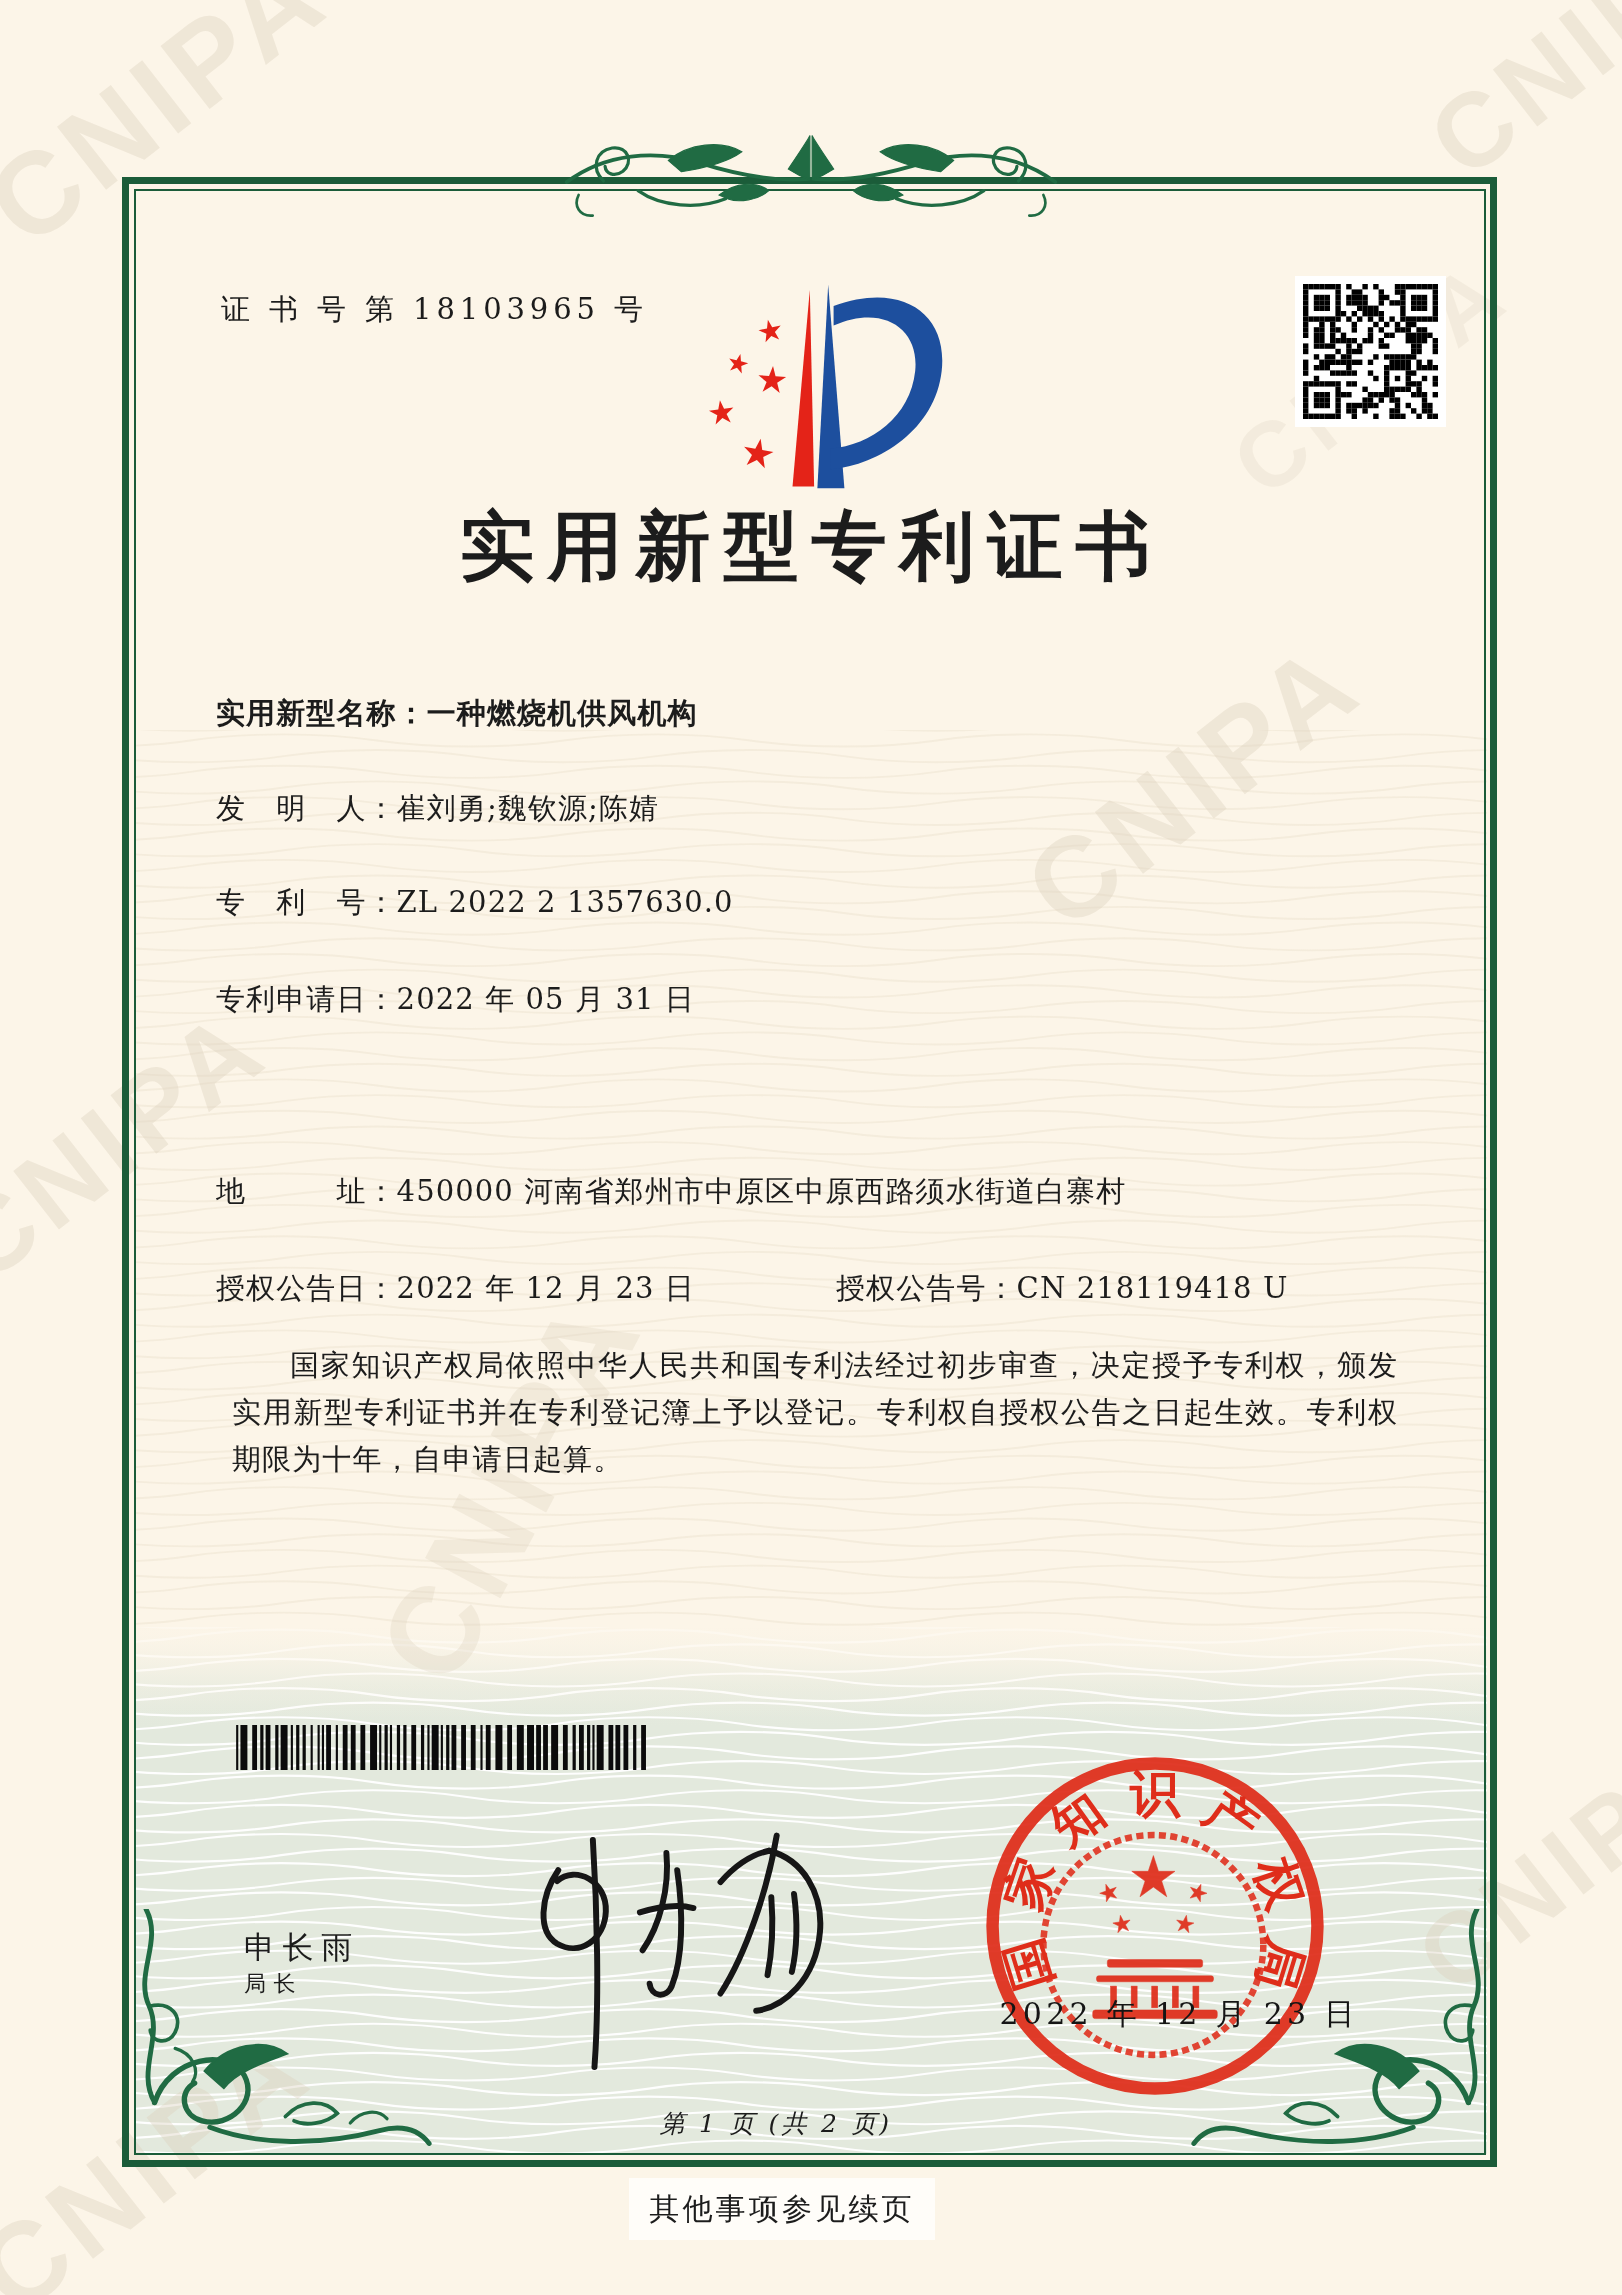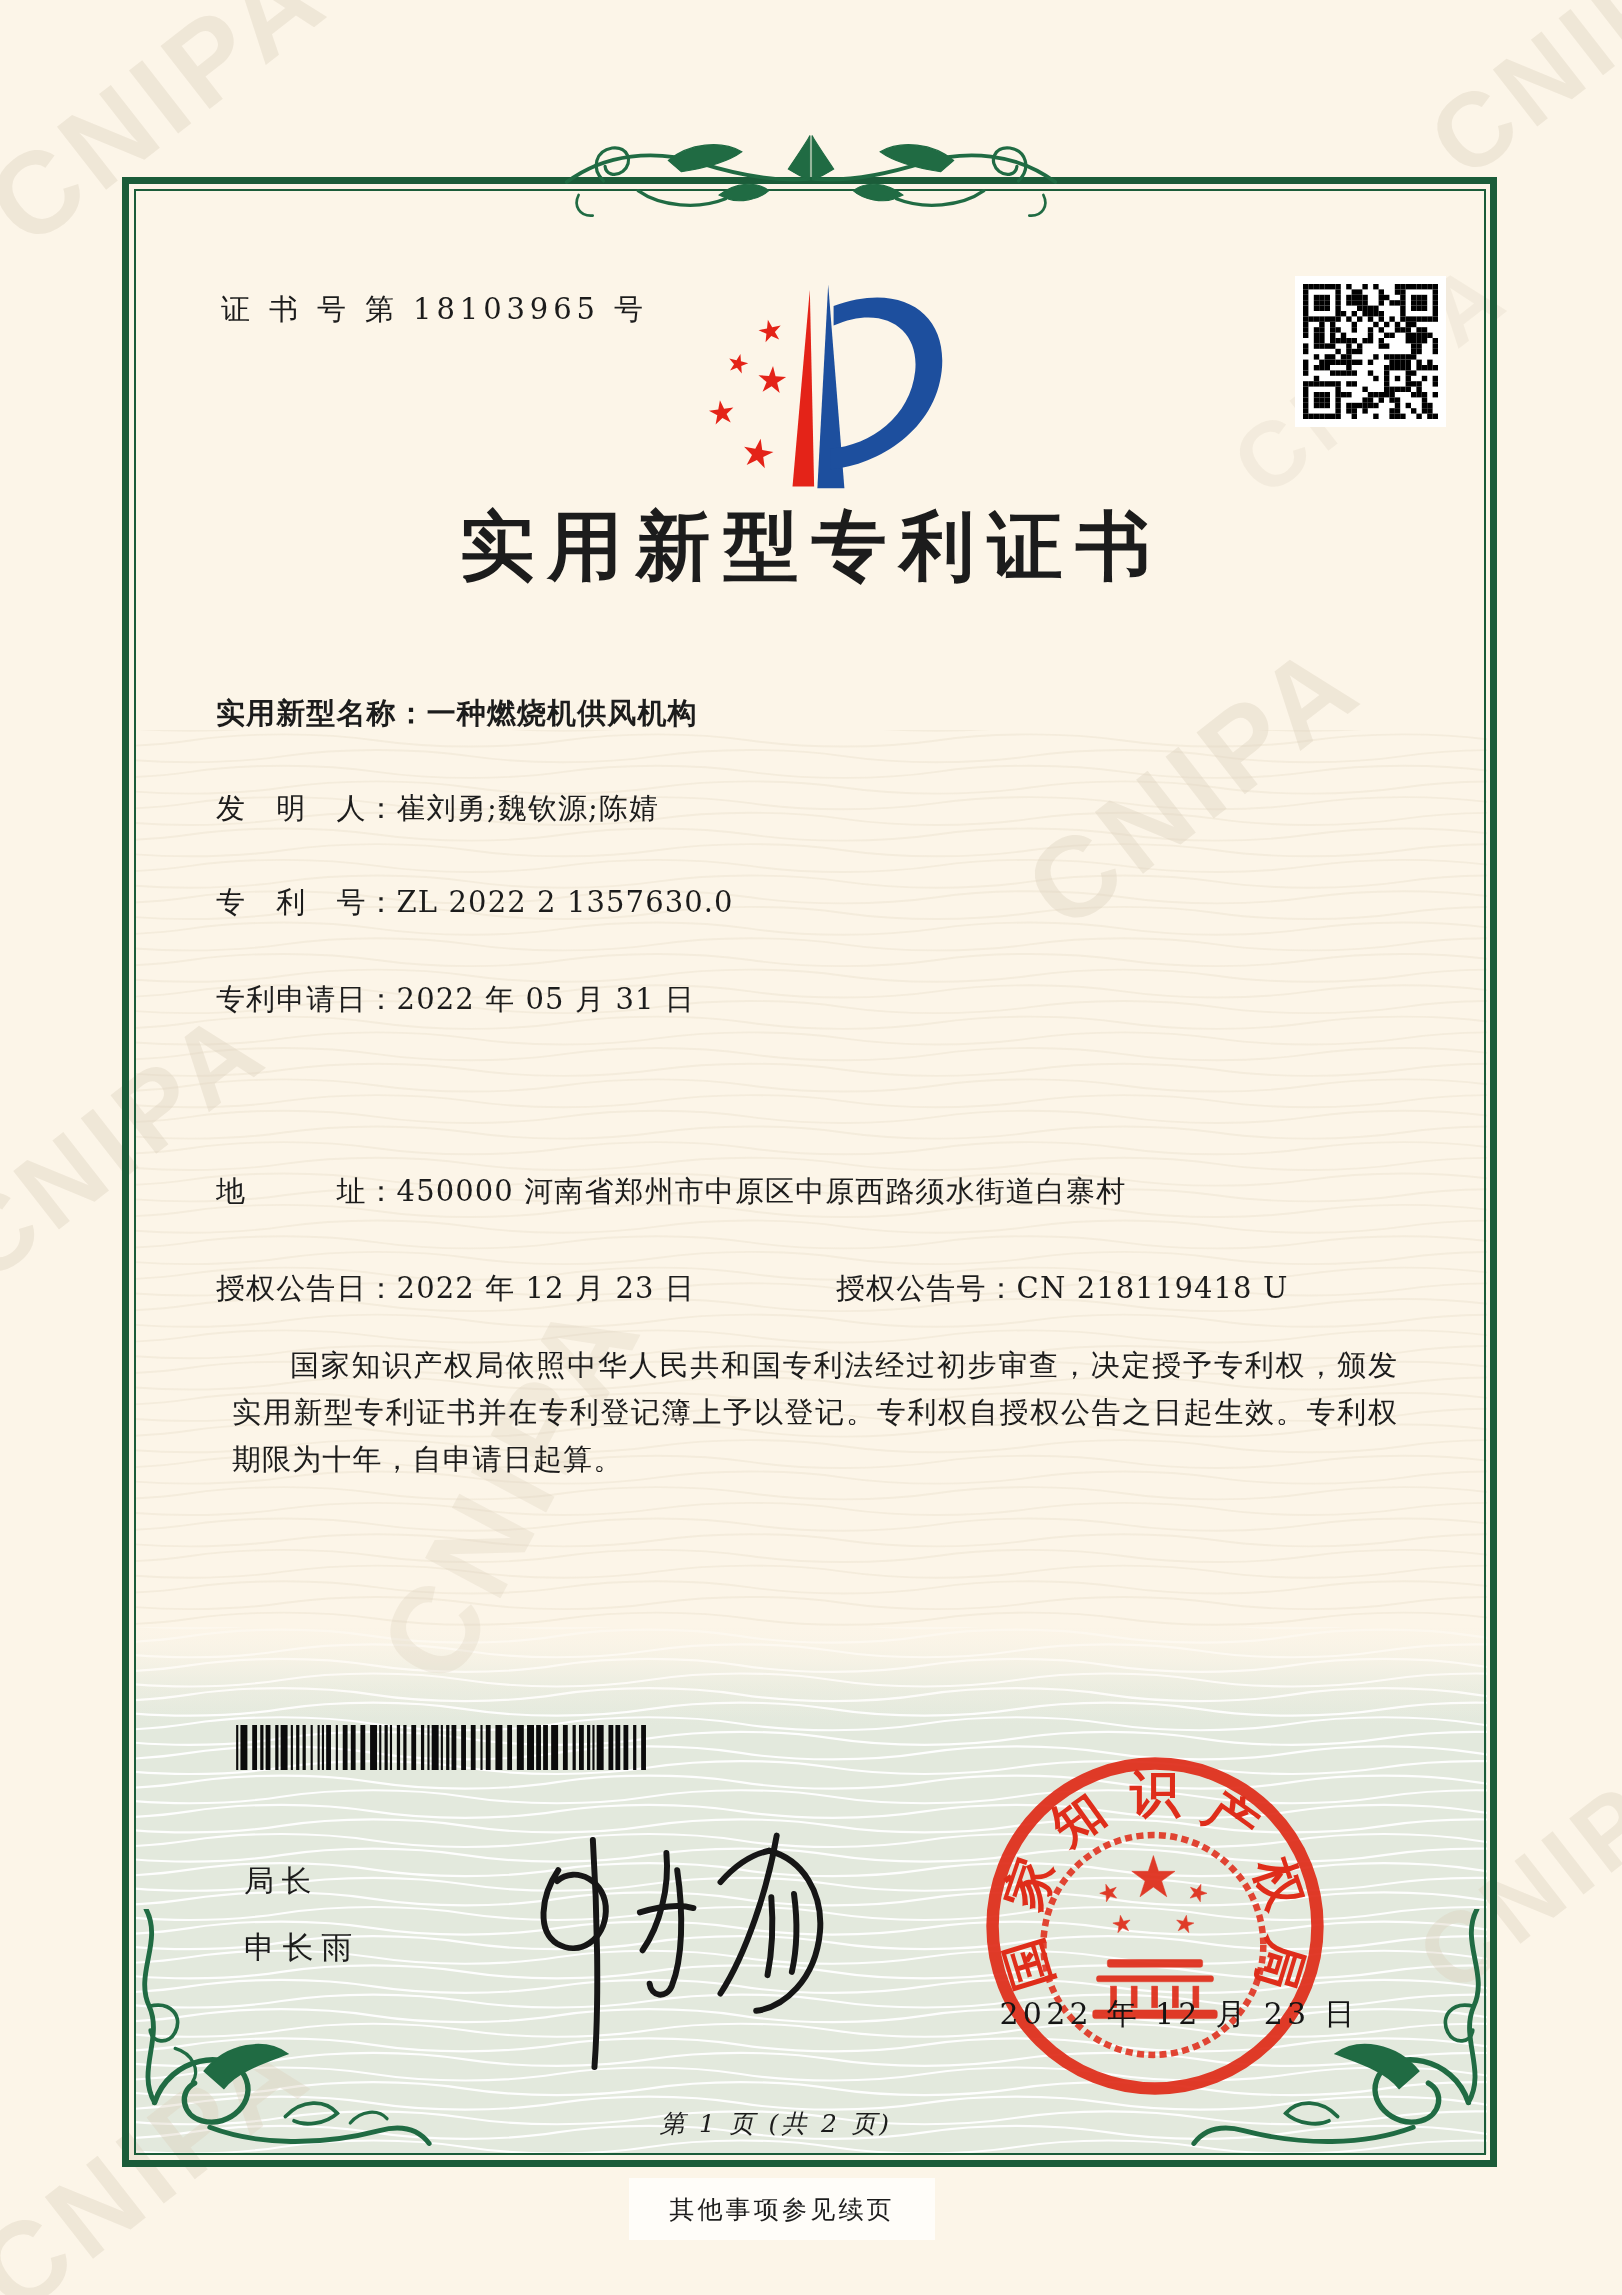--- a/index.html
+++ b/index.html
@@ -65,42 +65,42 @@
   .f4{top:1075px;} .f5{top:1172px;} .f6{top:1269px;}
   .field-grant{left:836px; top:1269px; font-size:29px; z-index:5; white-space:nowrap; letter-spacing:1.1px;}
   
   .body-text{
     left:216px; top:1326px; width:1198px; font-size:29px; line-height:47px;
     text-align:justify; letter-spacing:1.1px; z-index:5;
   }
   .body-text p{margin:16px; text-indent:58px;}
   
   .barcode{left:233px; top:1725px; z-index:5;}
-  .director-title{left:244px; top:1861px; font-size:30px; letter-spacing:7.6px; z-index:5;}
+  .director-title{left:244px; top:1969px; font-size:22px; letter-spacing:7.6px; z-index:5;}
   .director-name{left:244px; top:1927px; font-size:31px; letter-spacing:7.6px; z-index:5;}
   .signature{left:476px; top:1801px; z-index:6;}
   .seal{left:979px; top:1750px; width:352px; height:352px; z-index:6;}
   .seal svg{position:absolute; left:0; top:0;}
   .seal-char{
     position:absolute; color:var(--seal-red); font-weight:bold; font-size:50px;
     transform-origin:center; z-index:7; font-family:"DejaVu Serif","Liberation Serif",serif;
   }
   .seal-date{
     position:absolute; left:16px; top:244px; width:368px; text-align:center;
     font-size:30px; letter-spacing:4.3px; color:#151515; z-index:8; white-space:nowrap;
   }
   .footer-page{
     left:776px; top:2107px; transform:translateX(-50%); font-size:25px;
     letter-spacing:3.2px; z-index:5; white-space:nowrap;font-style:italic;
   }
   .cont-strip{
     left:629px; top:2178px; width:306px; height:62px; background:#fffdf9; z-index:5;
     display:flex; align-items:center; justify-content:center;
   }
-  .cont-note{font-size:25px; letter-spacing:3.2px; white-space:nowrap;}
+  .cont-note{font-size:30px; letter-spacing:3.2px; white-space:nowrap;}
 </style>
 </head>
 <body>
 
 <div id="page">
 
   <div class="wm wm1">CNIPA</div>
   <div class="wm wm2">CNIPA</div>
   <div class="wm wm3">CNIPA</div>
   <div class="wm wm4">CNIPA</div>

